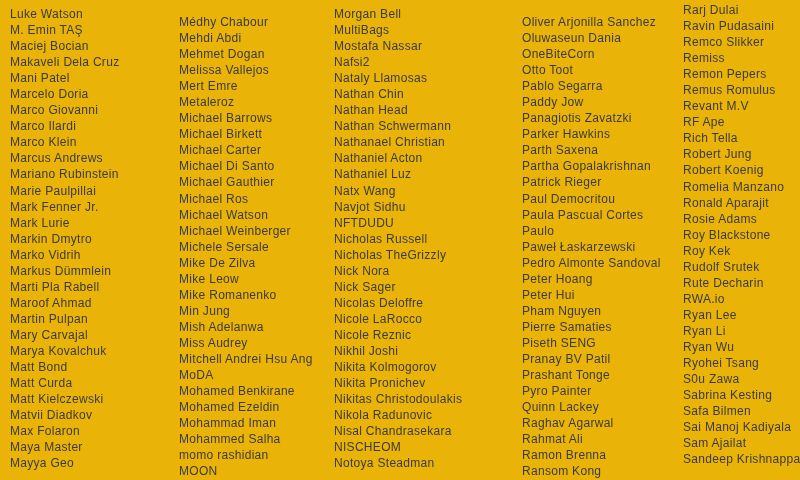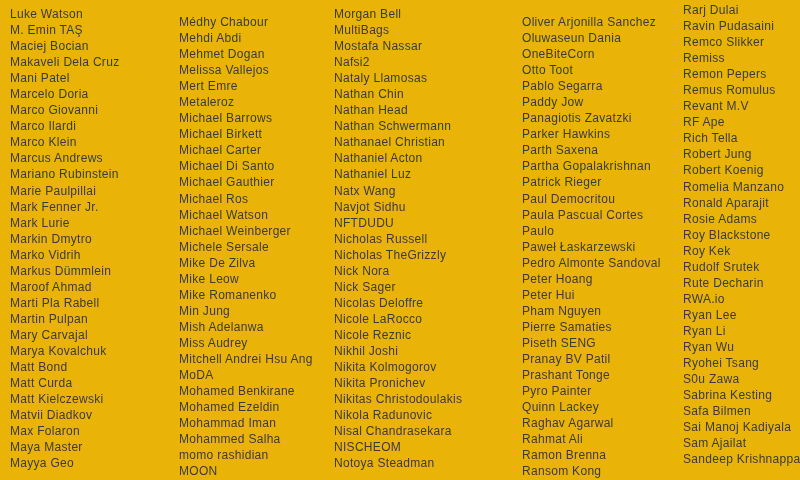--- a/index.html
+++ b/index.html
@@ -52,22 +52,22 @@
       <div class="name">Marco Ilardi</div>
       <div class="name">Marco Klein</div>
       <div class="name">Marcus Andrews</div>
       <div class="name">Mariano Rubinstein</div>
       <div class="name">Marie Paulpillai</div>
       <div class="name">Mark Fenner Jr.</div>
       <div class="name">Mark Lurie</div>
       <div class="name">Markin Dmytro</div>
       <div class="name">Marko Vidrih</div>
       <div class="name">Markus Dümmlein</div>
+      <div class="name">Marti Pla Rabell</div>
       <div class="name">Maroof Ahmad</div>
-      <div class="name">Marti Pla Rabell</div>
       <div class="name">Martin Pulpan</div>
       <div class="name">Mary Carvajal</div>
       <div class="name">Marya Kovalchuk</div>
       <div class="name">Matt Bond</div>
       <div class="name">Matt Curda</div>
       <div class="name">Matt Kielczewski</div>
       <div class="name">Matvii Diadkov</div>
       <div class="name">Max Folaron</div>
       <div class="name">Maya Master</div>
       <div class="name">Mayya Geo</div>

